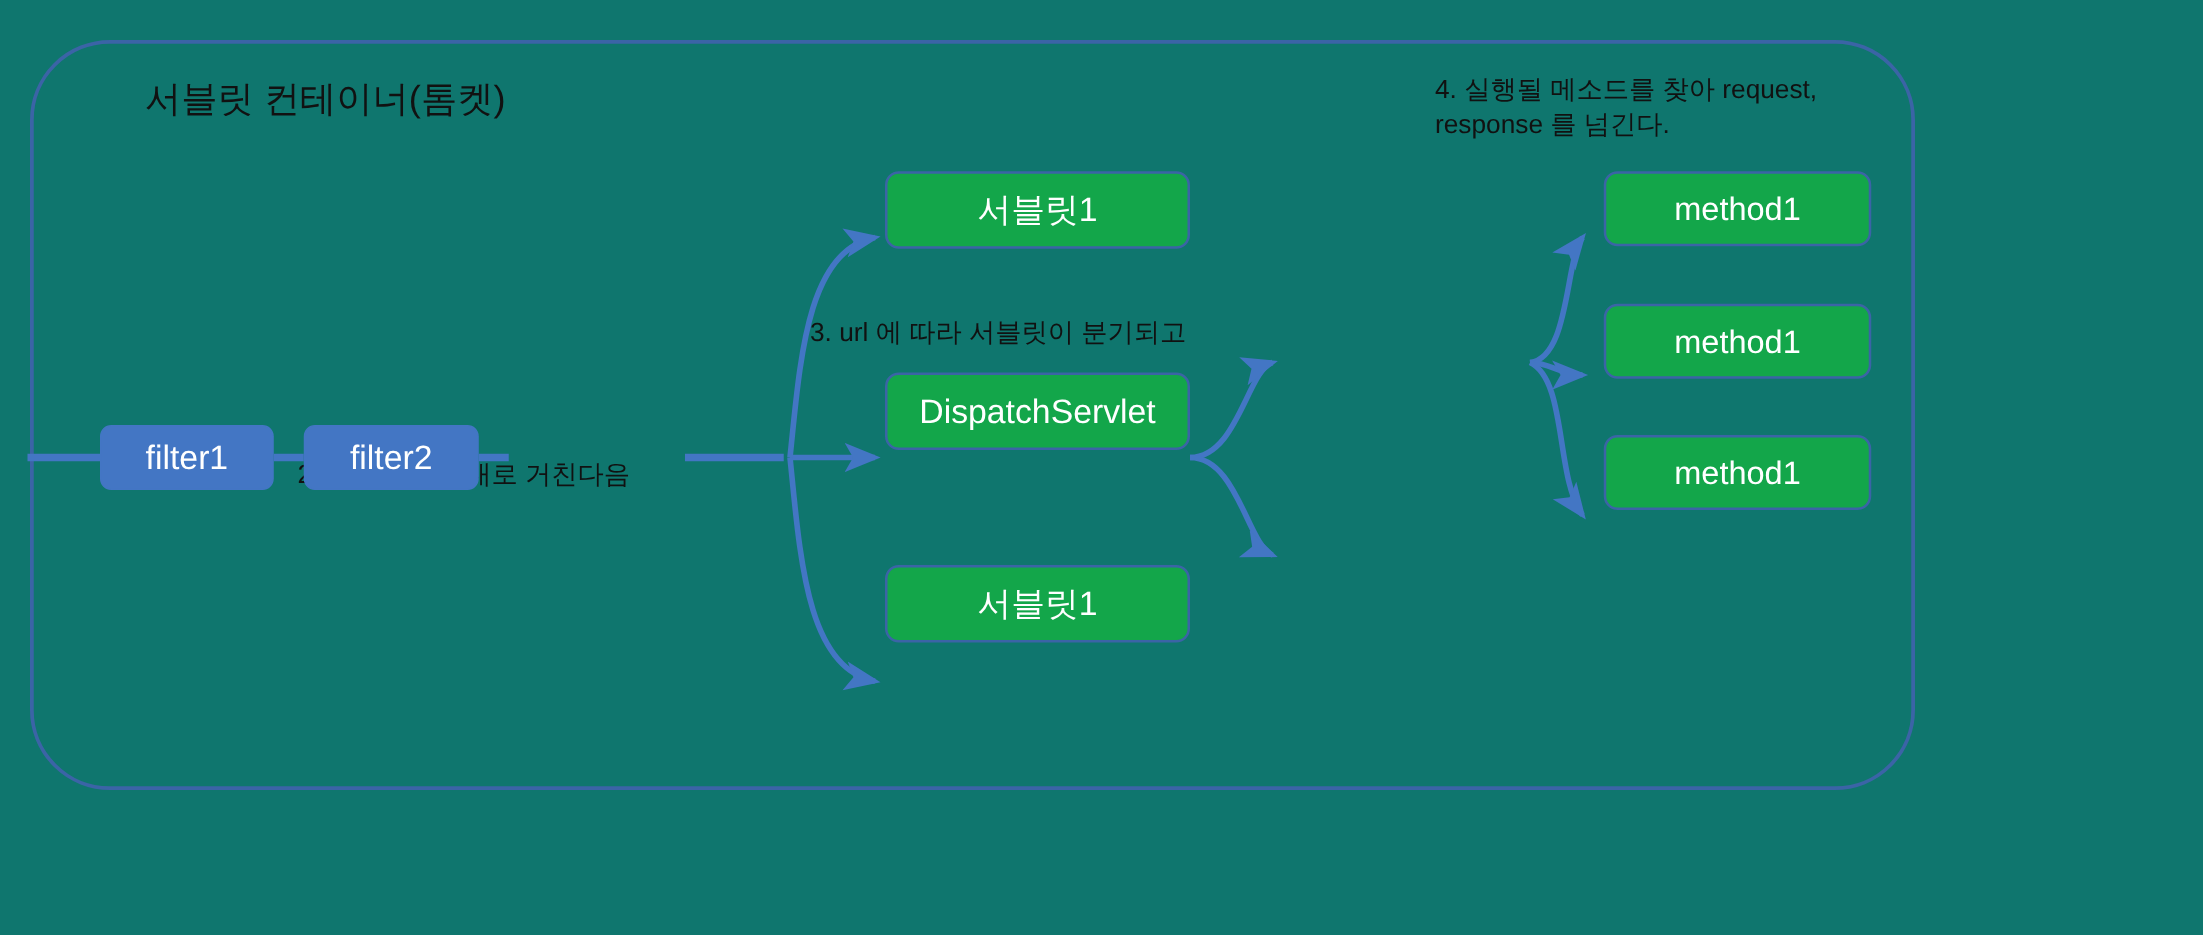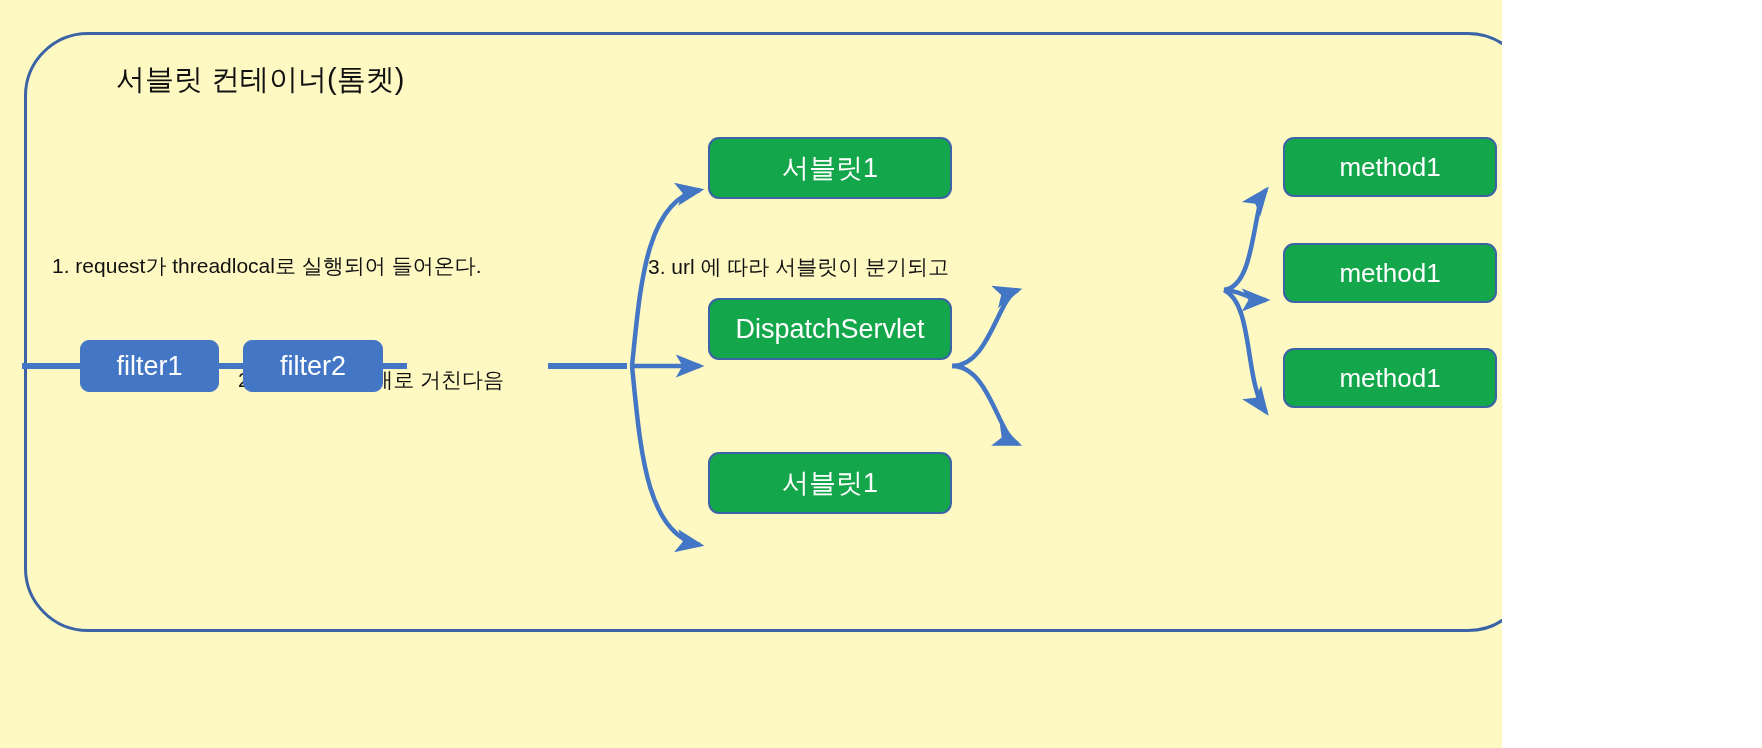--- a/index.html
+++ b/index.html
@@ -5,23 +5,23 @@
   html, body {
     margin: 0;
     padding: 0;
     background: #ffffff;
   }
   body {
     font-family: "Liberation Sans", "DejaVu Sans", sans-serif;
   }
   #stage {
     position: relative;
-    width: 1502px;
+    width: 1762px;
     height: 748px;
-    background: #fef9c3;
+    background: #0f766e;
     overflow: hidden;
     text-decoration: underline;
   }
 
   
   #container-outline {
     position: absolute;
     left: 24px;
     top: 32px;
     width: 1508px;
@@ -128,23 +128,24 @@
 
     <path d="M 952,366 C 990,366 998,436 1018,444" fill="none" stroke="#4376C4" stroke-width="4.5" marker-end="url(#arrowhead)"></path>
 
     <path d="M 1224,290 C 1256,286 1252,208 1266,190" fill="none" stroke="#4376C4" stroke-width="4.5" marker-end="url(#arrowhead)"></path>
 
     <path d="M 1224,290 C 1240,290 1248,300 1266,300" fill="none" stroke="#4376C4" stroke-width="4.5" marker-end="url(#arrowhead)"></path>
 
     <path d="M 1224,290 C 1254,304 1244,382 1266,412" fill="none" stroke="#4376C4" stroke-width="4.5" marker-end="url(#arrowhead)"></path>
   </svg>
 
-  <div class="annot" id="annot-1">1. request가 threadlocal로 실행되어 들어온다.</div>
   <div class="annot" id="annot-2">2. 필터를 차례대로 거친다음</div>
   <div class="annot" id="annot-3">3. url 에 따라 서블릿이 분기되고</div>
+  <div class="annot" id="annot-4">4. 실행될 메소드를 찾아 request,
+response 를 넘긴다.</div>
 
   <div class="node filter" style="left:80px; top:340px; width:139px; height:52px;">filter1</div>
   <div class="node filter" style="left:243px; top:340px; width:140px; height:52px;">filter2</div>
 
   <div class="node green" style="left:708px; top:137px; width:244px; height:62px;">서블릿1</div>
   <div class="node green" style="left:708px; top:298px; width:244px; height:62px;">DispatchServlet</div>
   <div class="node green" style="left:708px; top:452px; width:244px; height:62px;">서블릿1</div>
 
 
   <div class="node green small" style="left:1272px; top:137px; width:214px; height:60px;">method1</div>

